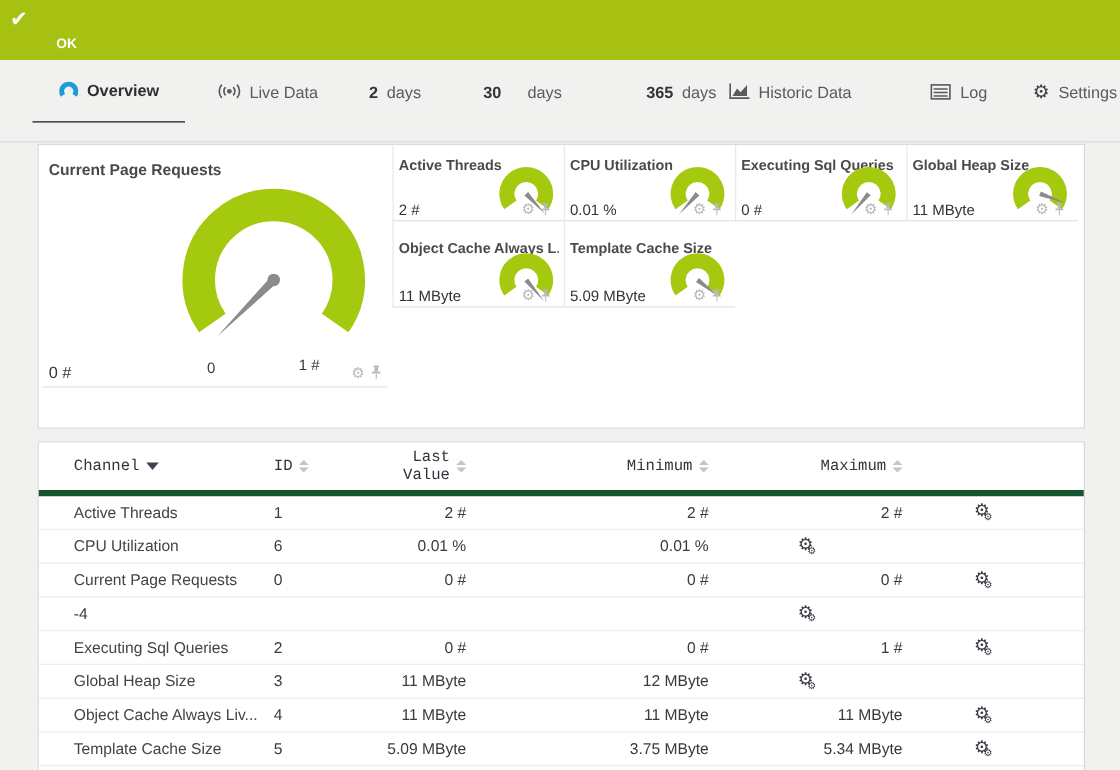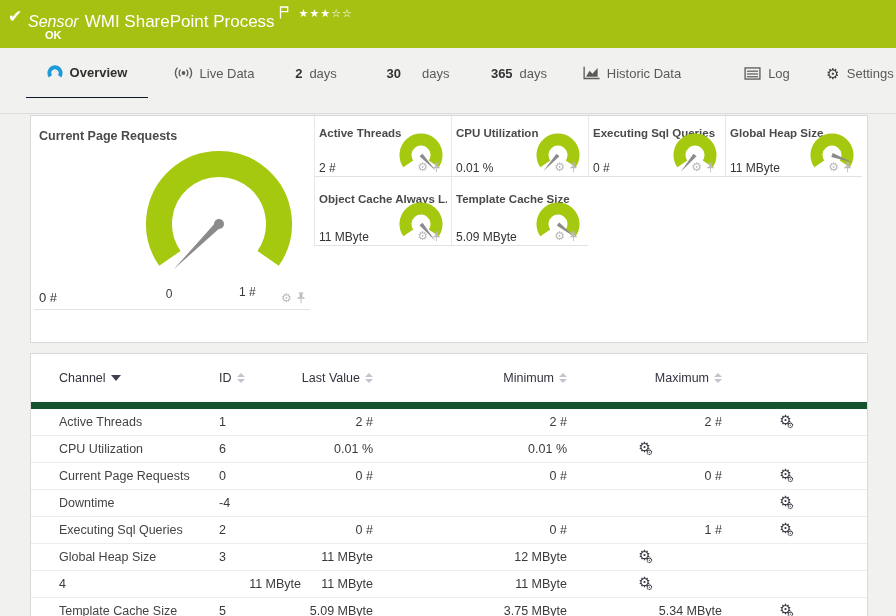--- a/index.html
+++ b/index.html
@@ -47,21 +47,21 @@
   .gcell .gvalue { position:absolute; left:4px; font-size:12px; color:#333; }
   .mini-gauge { position:absolute; left:84px; width:44px; height:44px; }
   .gcell .cell-icons { right:10px; bottom:3px; position:absolute; }
   .row1 { top:0; height:61px; }
   .row1 .gtitle { top:11px; } .row1 .gvalue { top:45px; } .row1 .mini-gauge { top:17px; }
   .row2 { top:61px; height:69px; }
   .row2 .gtitle { top:16px; } .row2 .gvalue { top:53px; } .row2 .mini-gauge { top:25px; }
 
   
   .thead, .trow { display:grid; grid-template-columns:160px 82px 72px 194px 155px 1fr; align-items:center; padding:0 18px 0 28px; }
-  .thead { height:55px; border-bottom:7px solid #14532d; font-size:12.5px; color:#33333f; }
+  .thead { height:43px; border-bottom:5px solid #14532d; font-size:12.5px; color:#33333f;font-family:Liberation Mono, monospace; }
   .trow { height:27px; border-bottom:1px solid #ededed; font-size:12.5px; color:#3a3a3a; }
   .c-right { text-align:right; }
   .c-ch { color:#444; cursor:pointer; }
   .hcell { display:flex; align-items:center; gap:5px; cursor:pointer; }
   .hcell.c-right { justify-content:flex-end; }
   .sort { display:inline-flex; flex-direction:column; gap:2px; }
   .sort i { width:0; height:0; border-left:4px solid transparent; border-right:4px solid transparent; }
   .sort .up { border-bottom:4px solid #c4c4ce; }
   .sort .dn { border-top:4px solid #c4c4ce; }
   .caret-dn { width:0; height:0; border-left:5px solid transparent; border-right:5px solid transparent; border-top:6px solid #3f4152; display:inline-block; }
@@ -69,25 +69,20 @@
   .c-gear .g1 { font-size:14px; color:#3a3a44; line-height:1; }
   .c-gear .g2 { font-size:8px; color:#3a3a44; position:absolute; margin-left:-5px; margin-top:8px; }
 
   svg { display:block; }
 </style>
 </head>
 <body>
 
 <header class="topbar">
   <span class="check">✔</span>
-  <div class="titleline">
-    <span class="kind">Sensor</span><span class="sname">WMI SharePoint Process</span><span class="flag"><svg width="10" height="13" viewBox="0 0 10 13">
-          <path d="M1.5 12.5 V1 H8.7 V5.6 H1.5" fill="none" stroke="#ffffff" stroke-width="1.3"></path>
-        </svg></span><span class="stars"><span>★★★</span><span>☆☆</span></span>
-  </div>
   <div class="statusword">OK</div>
 </header>
 
 <nav>
   <div class="tab active" style="left:26px;width:122px;">
     <span class="ticon">
         <svg width="16" height="16" viewBox="0 0 44 44">
           <path d="M 9.3 30.9 A 15.5 15.5 0 1 1 34.7 30.9" fill="none" stroke="#1d9bd9" stroke-width="11"></path>
           <polygon points="22,22 35,7 25,18" fill="#1d9bd9"></polygon>
         </svg>
@@ -104,21 +99,21 @@
     <span>Live Data</span>
   </div>
   <div class="tab" style="left:288px;width:56px;">
     <span class="num">2</span>
     <span>days</span>
   </div>
   <div class="tab" style="left:385px;width:66px;gap:21px;">
     <span class="num">30</span>
     <span>days</span>
   </div>
-  <div class="tab" style="left:481px;width:76px;">
+  <div class="tab" style="left:507px;width:76px;">
     <span class="num">365</span>
     <span>days</span>
   </div>
   <div class="tab" style="left:578px;width:108px;">
     <span class="ticon">
         <svg width="17" height="14" viewBox="0 0 18 14">
           <path d="M1.2 0.5 V12.8 H17.5" fill="none" stroke="#5a5a5a" stroke-width="1.4"></path>
           <path d="M3.2 11 L7 4.6 L10 7.8 L15.5 1.8 V11 Z" fill="#5a5a5a"></path>
         </svg>
       </span>
@@ -357,21 +352,20 @@
   </div>
   <div class="trow">
     <div class="c-ch">Current Page Requests</div>
     <div>0</div>
     <div class="c-right">0 #</div>
     <div class="c-right">0 #</div>
     <div class="c-right">0 #</div>
     <div class="c-gear"><span class="g1">⚙</span><span class="g2">⚙</span></div>
   </div>
   <div class="trow">
-    <div class="c-ch">Downtime</div>
     <div>-4</div>
     <div class="c-right"></div>
     <div class="c-right"></div>
     <div class="c-right"></div>
     <div class="c-gear"><span class="g1">⚙</span><span class="g2">⚙</span></div>
   </div>
   <div class="trow">
     <div class="c-ch">Executing Sql Queries</div>
     <div>2</div>
     <div class="c-right">0 #</div>
@@ -380,20 +374,21 @@
     <div class="c-gear"><span class="g1">⚙</span><span class="g2">⚙</span></div>
   </div>
   <div class="trow">
     <div class="c-ch">Global Heap Size</div>
     <div>3</div>
     <div class="c-right">11 MByte</div>
     <div class="c-right">12 MByte</div>
     <div class="c-gear"><span class="g1">⚙</span><span class="g2">⚙</span></div>
   </div>
   <div class="trow">
+    <div class="c-ch">Object Cache Always Liv...</div>
     <div>4</div>
     <div class="c-right">11 MByte</div>
     <div class="c-right">11 MByte</div>
     <div class="c-right">11 MByte</div>
     <div class="c-gear"><span class="g1">⚙</span><span class="g2">⚙</span></div>
   </div>
   <div class="trow">
     <div class="c-ch">Template Cache Size</div>
     <div>5</div>
     <div class="c-right">5.09 MByte</div>

